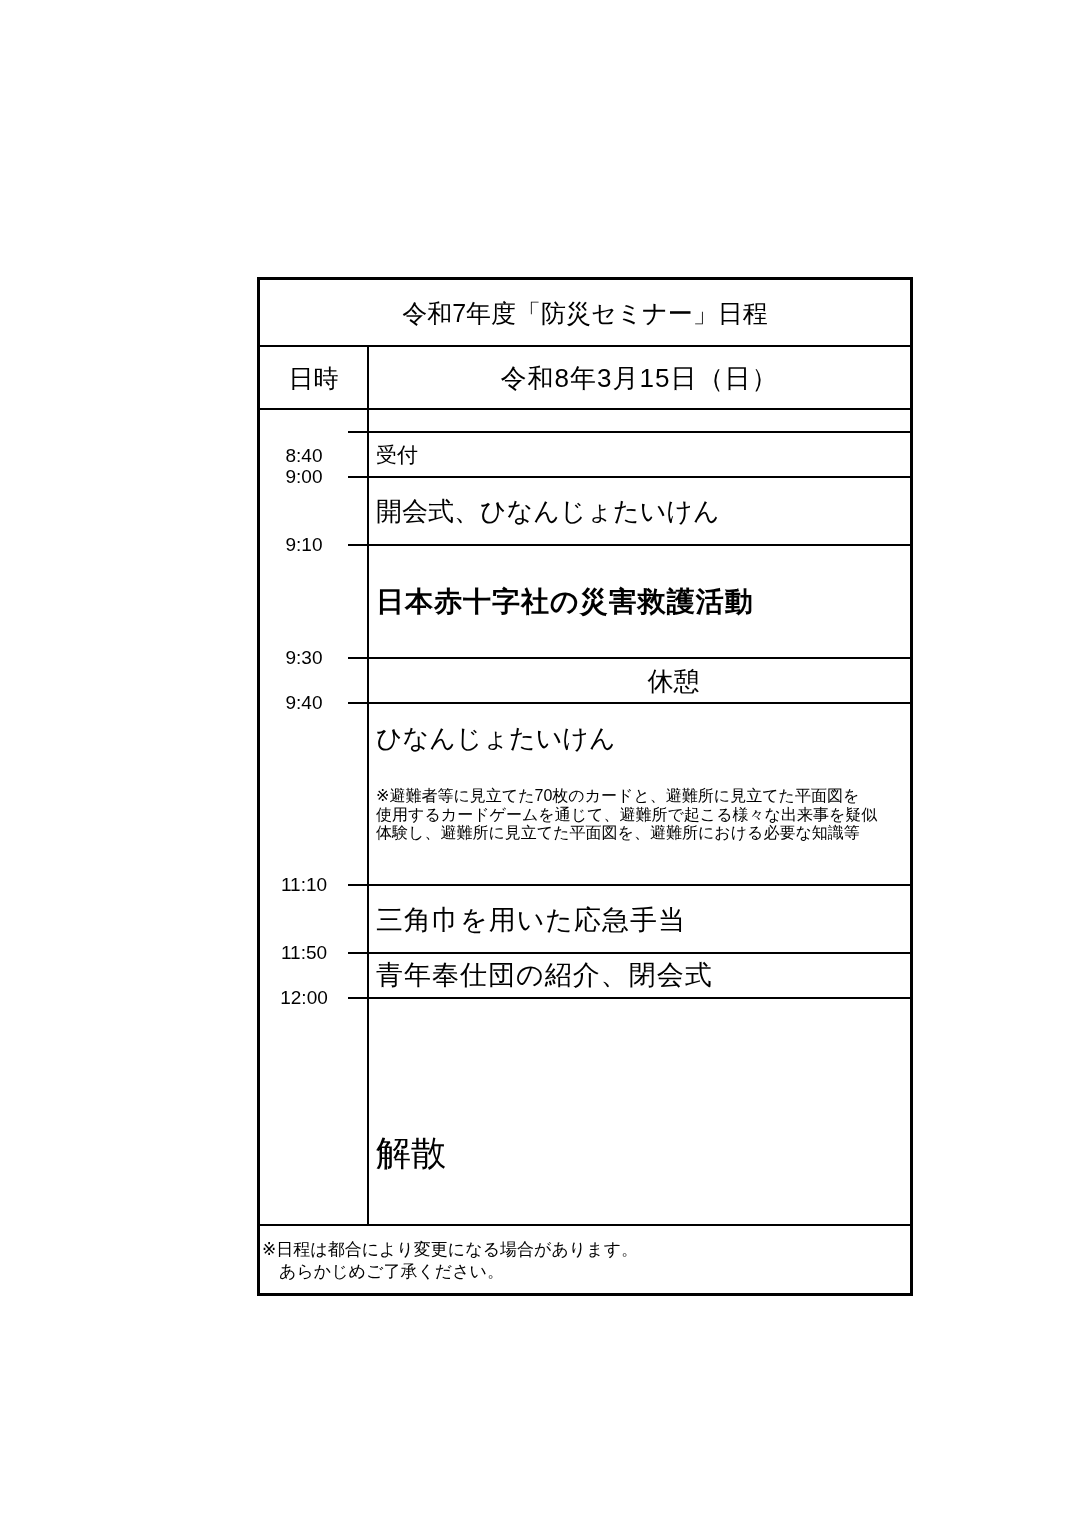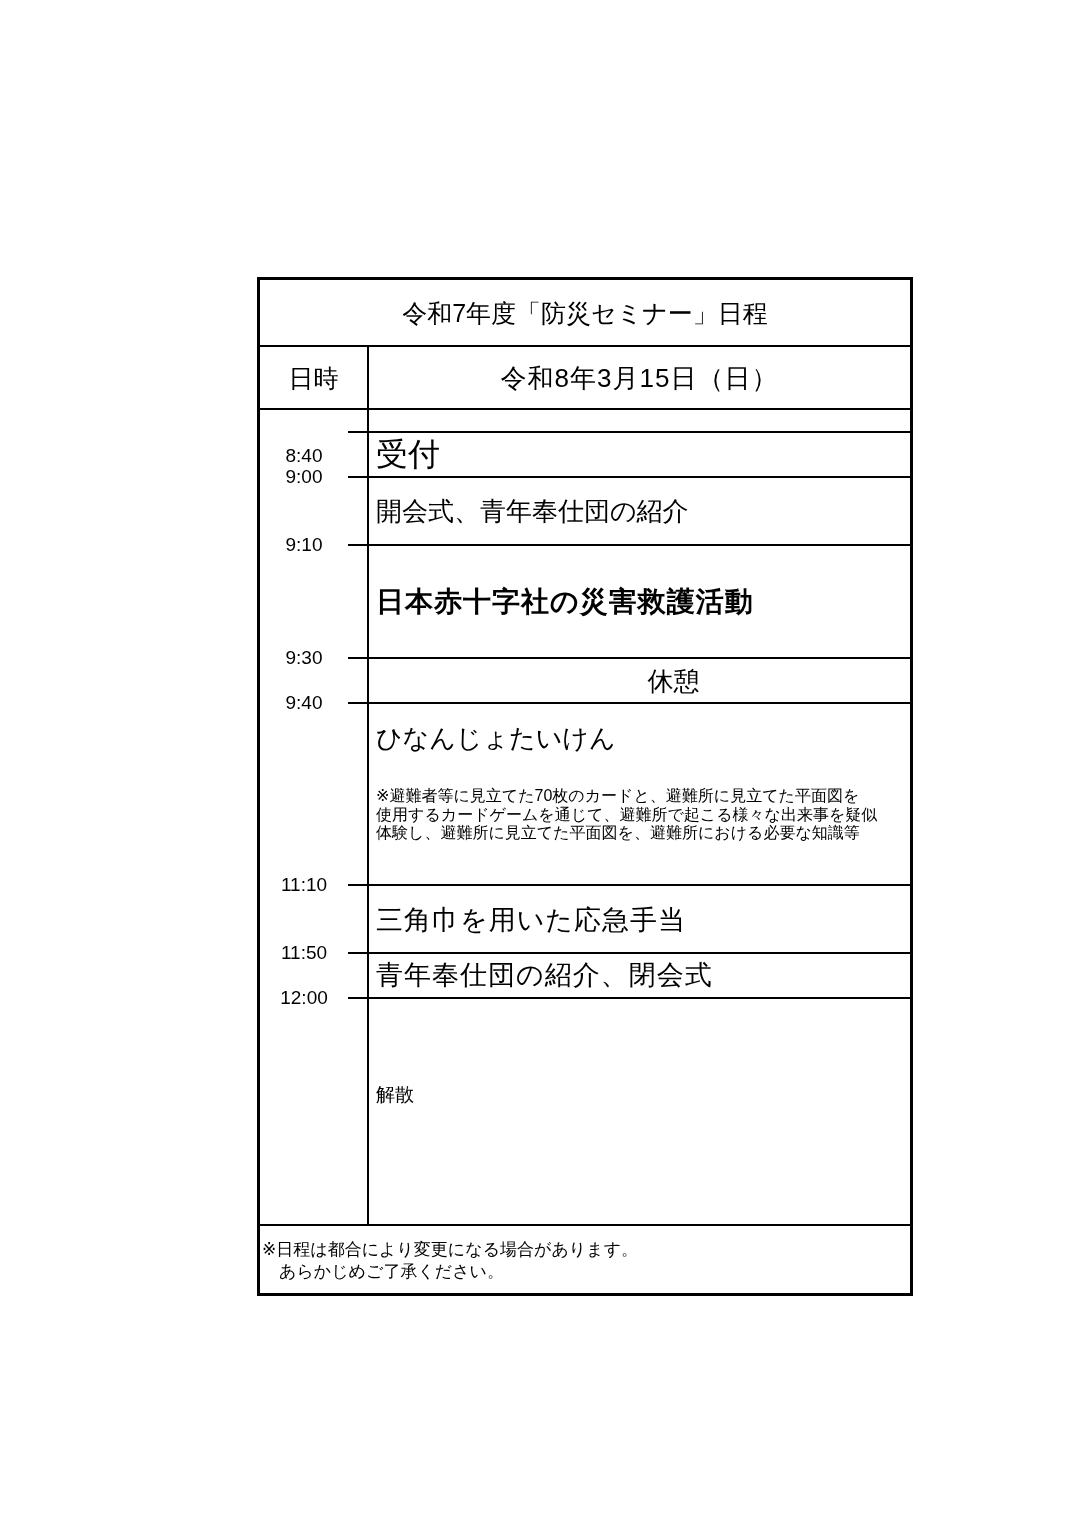--- a/index.html
+++ b/index.html
@@ -73,33 +73,33 @@
 
 <div class="time" style="top:420px;margin-top:24px;">8:40</div>
 <div class="time" style="top:465px;">9:00</div>
 <div class="time" style="top:533px;">9:10</div>
 <div class="time" style="top:646px;">9:30</div>
 <div class="time" style="top:691px;">9:40</div>
 <div class="time" style="top:873px;">11:10</div>
 <div class="time" style="top:941px;">11:50</div>
 <div class="time" style="top:986px;">12:00</div>
 
-<div class="event" style="top:433px; height:44px; font-size:32px;">受付</div>
-<div class="event" style="top:478px; height:67px; font-size:26px;">開会式、青年奉仕団の紹介</div>
+<div class="event" style="top:433px; height:44px; font-size:21px;">受付</div>
+<div class="event" style="top:478px; height:67px; font-size:26px;">開会式、ひなんじょたいけん</div>
 <div class="event" style="top:546px; height:112px; font-size:28px; letter-spacing:1px;font-weight:bold;">日本赤十字社の災害救護活動</div>
 <div class="event center" style="top:659px; height:44px; font-size:26px;">休憩</div>
 <div class="event" style="top:721px; height:34px; font-size:26px;">ひなんじょたいけん</div>
 
 <div class="note">
   <div>※避難者等に見立てた70枚のカードと、避難所に見立てた平面図を</div>
   <div>使用するカードゲームを通じて、避難所で起こる様々な出来事を疑似</div>
   <div>体験し、避難所に見立てた平面図を、避難所における必要な知識等</div>
 </div>
 
 <div class="event" style="top:886px; height:67px; font-size:27px; letter-spacing:1px;">三角巾を用いた応急手当</div>
 <div class="event" style="top:954px; height:42px; font-size:27px; letter-spacing:1px;">青年奉仕団の紹介、閉会式</div>
-<div class="event" style="top:982px; height:226px; font-size:19px;">解散</div>
+<div class="event" style="top:1040px; height:226px; font-size:35px;">解散</div>
 
 <div class="hline" style="left:260px; top:1224px; width:650px;"></div>
 <div class="footer">
   <div>※日程は都合により変更になる場合があります。</div>
   <div>　あらかじめご了承ください。</div>
 </div>
 
 </body></html>

